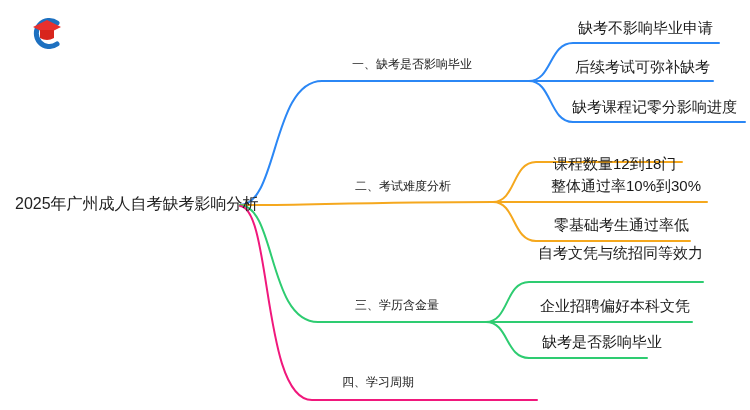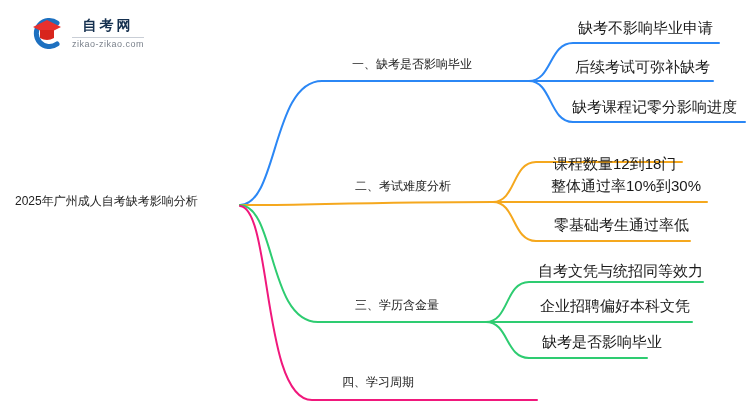--- a/index.html
+++ b/index.html
@@ -5,45 +5,40 @@
   html,body{margin:0;padding:0;background:#fff;}
   .stage{
     position:relative;width:750px;height:410px;background:#ffffff;
     overflow:hidden;font-family:"Liberation Sans","DejaVu Sans",sans-serif;
   }
   .lines{position:absolute;left:0;top:0;width:750px;height:410px;}
   .lines path{fill:none;stroke-width:2;stroke-linecap:round;}
   .label{
     position:absolute;white-space:nowrap;color:#1a1a1a;line-height:1.25;
   }
-  .root-title{font-size:12px;letter-spacing:0;color:#222;}
+  .root-title{font-size:16px;letter-spacing:0;color:#222;}
   .branch-label{font-size:12px;}
   .child-label{font-size:15px;}
   .logo{position:absolute;left:30px;top:17px;display:flex;align-items:center;gap:8px;}
   .logo-text{display:flex;flex-direction:column;align-items:center;}
   .logo-name{font-size:14px;font-weight:bold;color:#15304f;letter-spacing:3px;}
   .logo-divider{width:72px;height:1px;background:#c9ced6;margin:2px 0 1px 0;}
   .logo-url{font-size:9px;color:#7b828c;letter-spacing:.5px;}
 </style>
 </head>
 <body>
 
 <div class="stage">
 
   <div class="logo">
     <svg width="34" height="32" viewBox="0 0 34 32">
       <path d="M27,6 A 13,13 0 1 0 27,27" fill="none" stroke="#1d70c0" stroke-width="5" stroke-linecap="round"></path>
       <path d="M17,3 L31,10 L17,17 L3,10 Z" fill="#e8302e"></path>
       <path d="M10,13 L24,13 L24,21 Q17,25 10,21 Z" fill="#d8251c"></path>
     </svg>
-    <div class="logo-text">
-      <div class="logo-name">自考网</div>
-      <div class="logo-divider"></div>
-      <div class="logo-url">zikao-zikao.com</div>
-    </div>
   </div>
 
   <svg class="lines" viewBox="0 0 750 410">
 
     <path d="M240,205 C278,205 272,81 322,81 L529,81" stroke="#2b87f5"></path>
     <path d="M529,81 C552,81 549,43 573,43 L719,43" stroke="#2b87f5"></path>
     <path d="M529,81 L713,81" stroke="#2b87f5"></path>
     <path d="M529,81 C552,81 549,122 573,122 L745,122" stroke="#2b87f5"></path>
 
     <path d="M240,205 C290,206 360,202 493,202" stroke="#f5a81e"></path>
@@ -67,17 +62,17 @@
   <div class="label branch-label" style="left:342px;top:375px;">四、学习周期</div>
 
   <div class="label child-label" style="left:578px;top:19px;">缺考不影响毕业申请</div>
   <div class="label child-label" style="left:575px;top:58px;">后续考试可弥补缺考</div>
   <div class="label child-label" style="left:572px;top:98px;">缺考课程记零分影响进度</div>
 
   <div class="label child-label" style="left:553px;top:138px;margin-top:17px;">课程数量12到18门</div>
   <div class="label child-label" style="left:551px;top:177px;">整体通过率10%到30%</div>
   <div class="label child-label" style="left:554px;top:216px;">零基础考生通过率低</div>
 
-  <div class="label child-label" style="left:538px;top:262px;">自考文凭与统招同等效力</div>
+  <div class="label child-label" style="left:538px;top:244px;">自考文凭与统招同等效力</div>
   <div class="label child-label" style="left:540px;top:297px;">企业招聘偏好本科文凭</div>
   <div class="label child-label" style="left:542px;top:333px;">缺考是否影响毕业</div>
 
 </div>
 
 </body></html>

